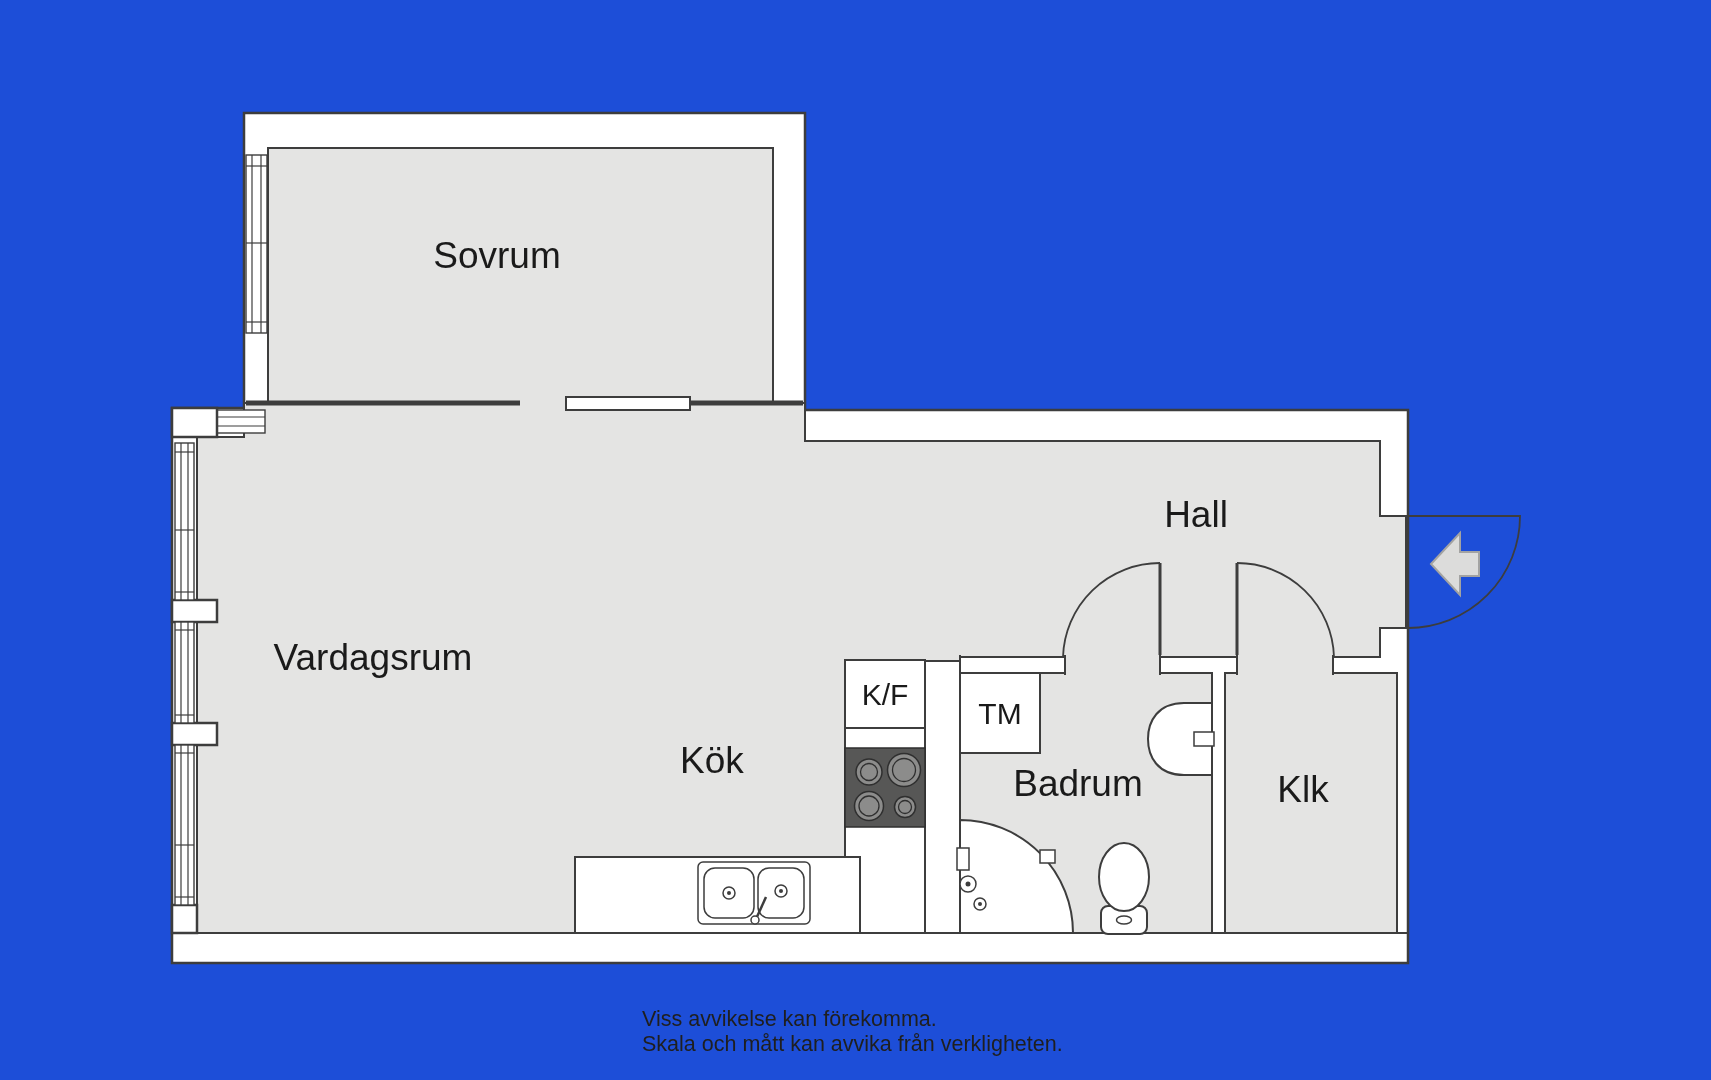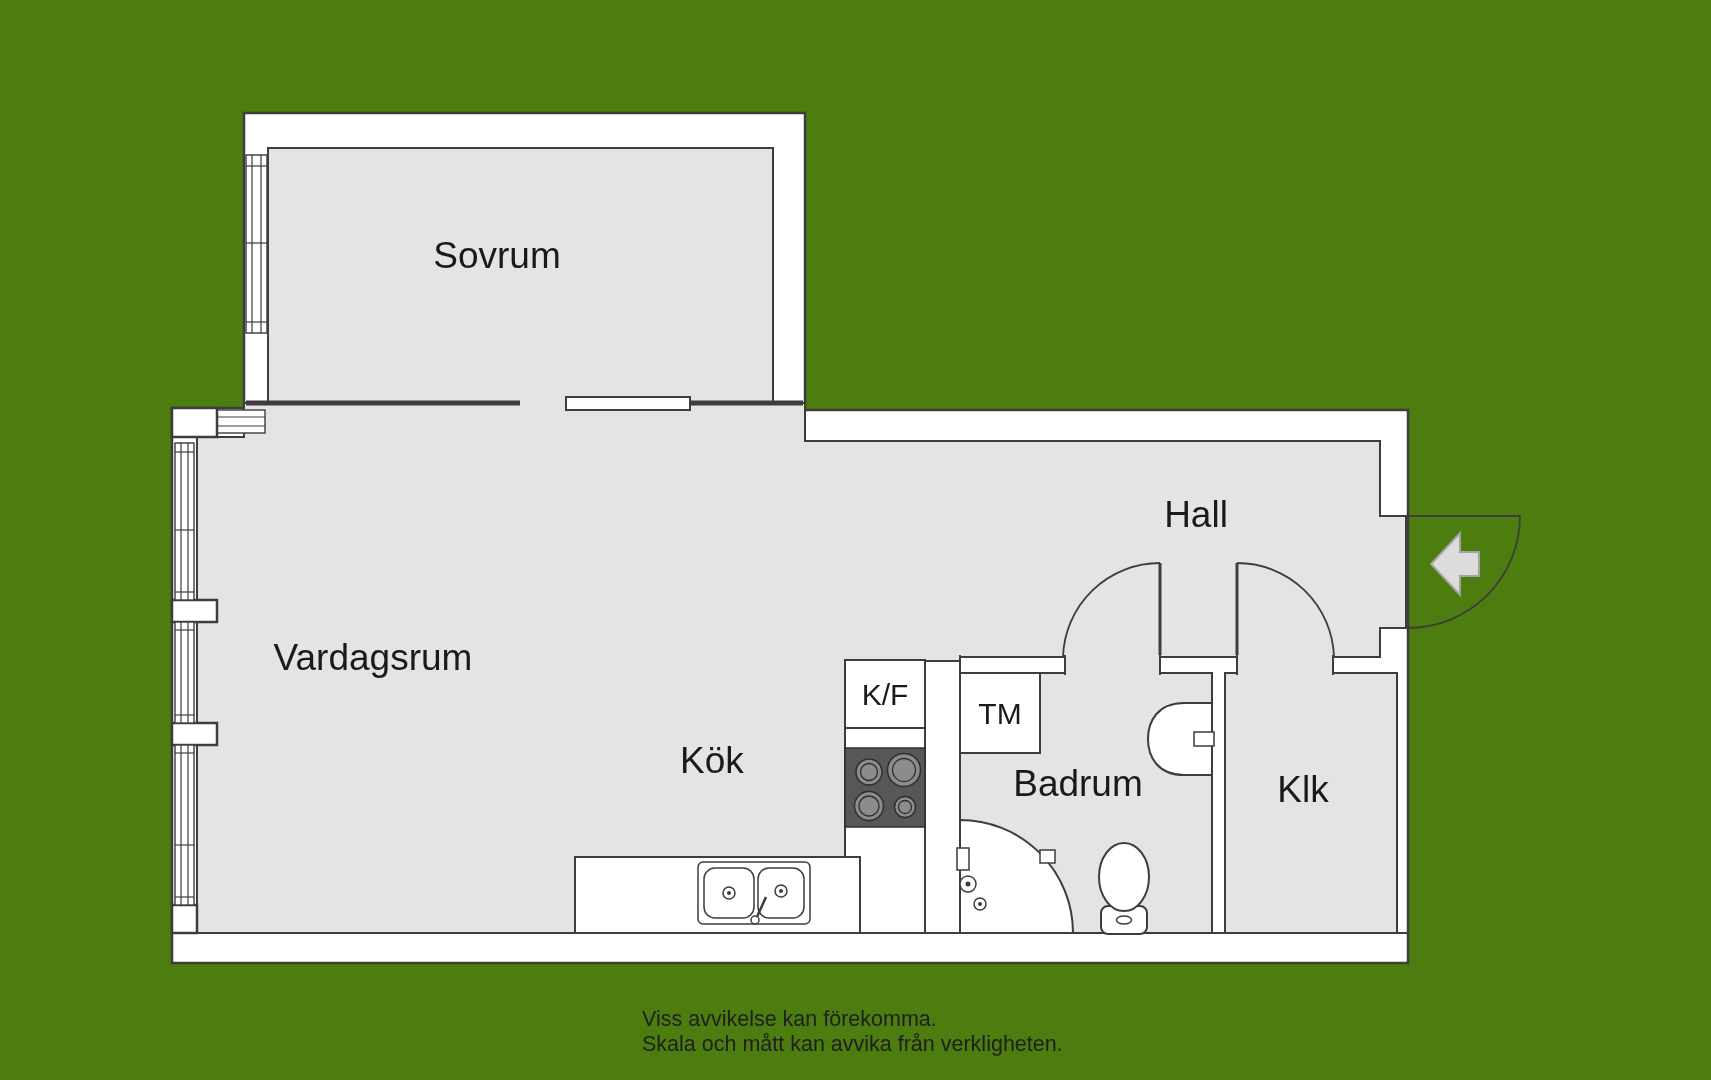--- a/index.html
+++ b/index.html
@@ -1,19 +1,19 @@
 <!DOCTYPE html>
 <html><head>
 <meta charset="utf-8">
 <style>
   html,body{margin:0;padding:0;background:#ffffff;}
   .canvas{
     position:relative;
     width:1711px;height:1080px;
-    background:#4d7c0f;
+    background:#1d4ed8;
     font-family:"Liberation Sans", sans-serif;
     overflow:hidden;
   }
   svg{display:block}
   .wall       {fill:#ffffff;stroke:#3d3d3d;stroke-width:2.5;}
   .floor      {fill:#e4e4e3;stroke:#3d3d3d;stroke-width:2;}
   .floor-fill {fill:#e4e4e3;stroke:none;}
   .fixture    {fill:#ffffff;stroke:#3d3d3d;stroke-width:2;}
   .fixture-thin{fill:#ffffff;stroke:#3d3d3d;stroke-width:1.5;}
   .win        {fill:#ffffff;stroke:#3d3d3d;stroke-width:1.4;}

